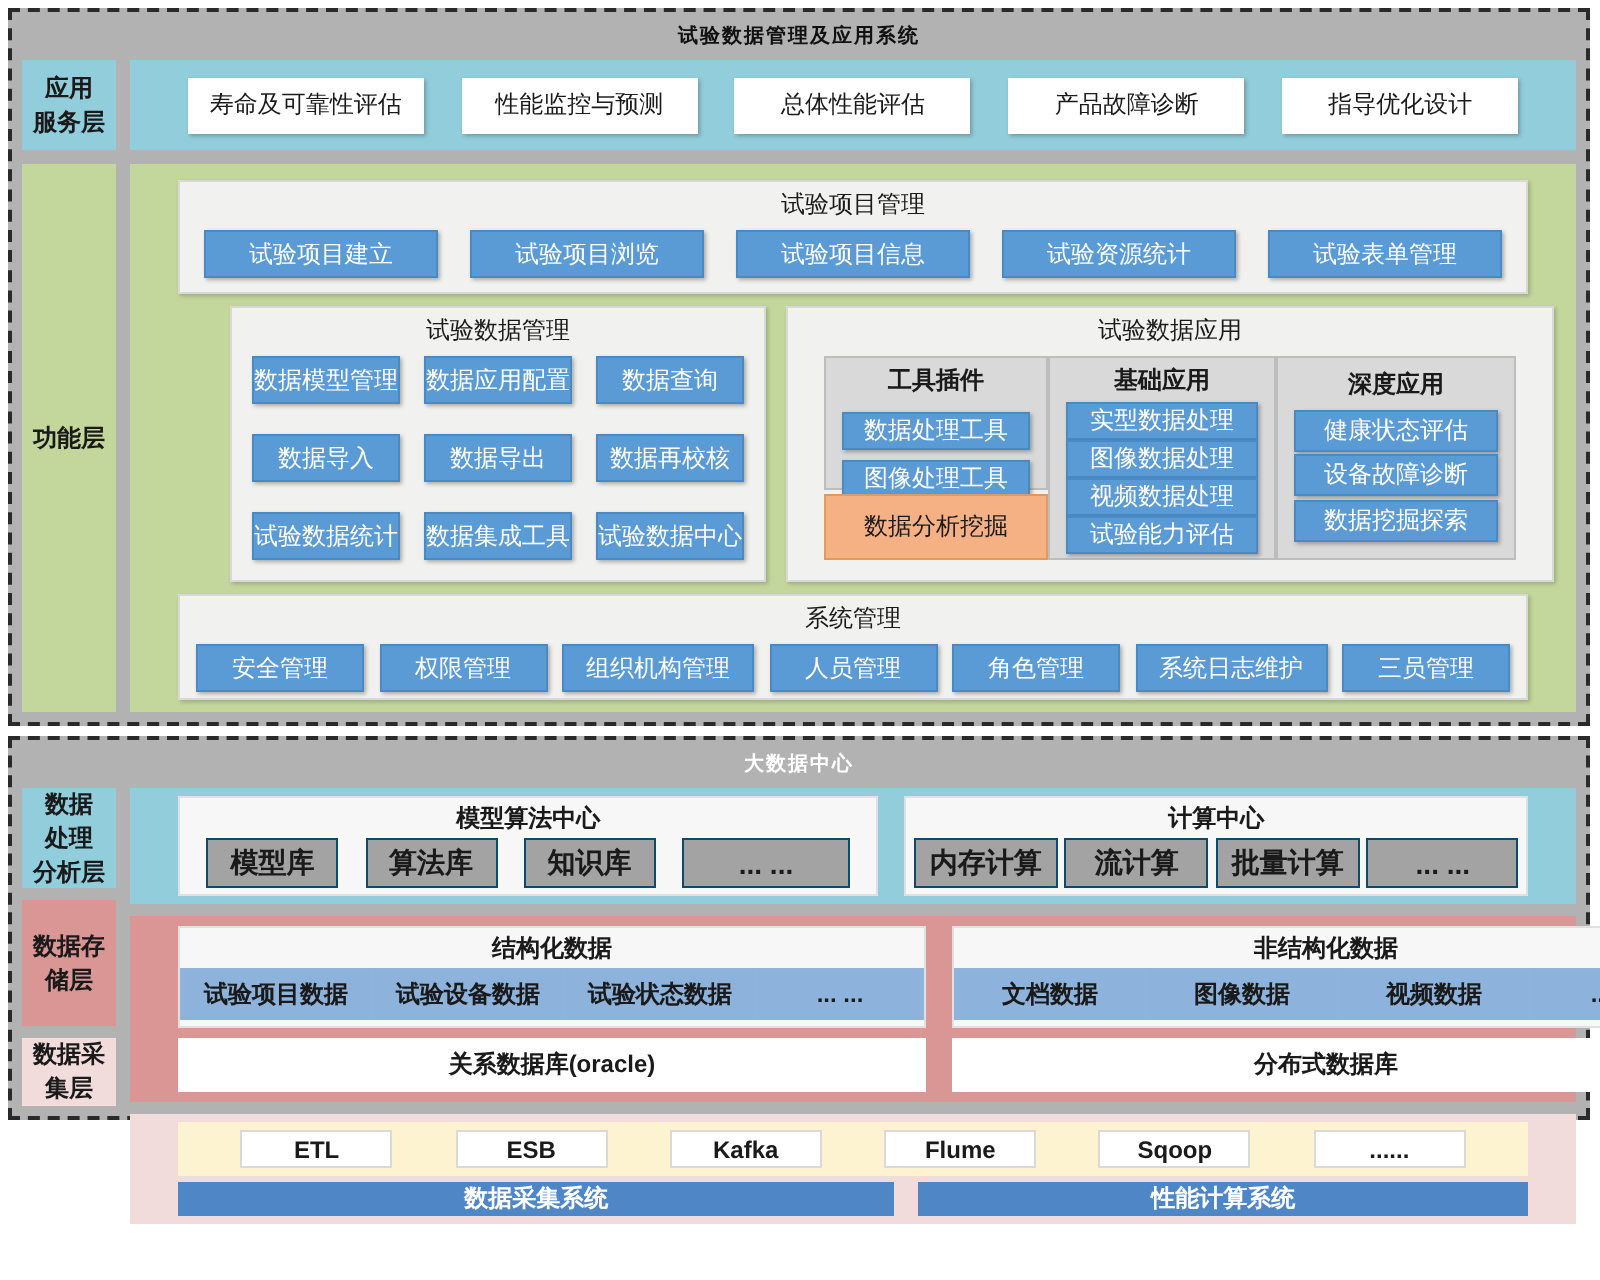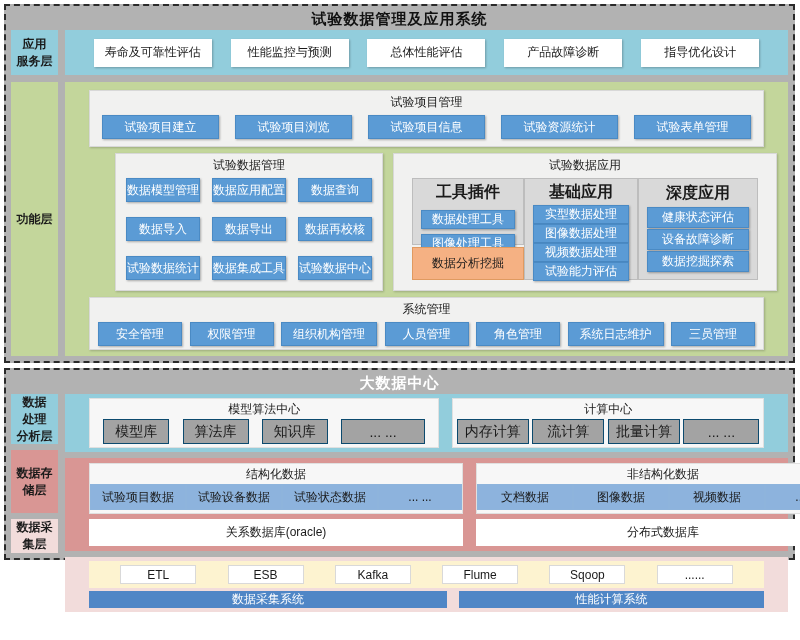--- a/index.html
+++ b/index.html
@@ -1,51 +1,51 @@
 <!DOCTYPE html>
 <html><head>
 <meta charset="utf-8">
 <style>
   * { margin:0; padding:0; box-sizing:border-box; }
   html,body { width:800px; height:640px; background:#ffffff; font-family:"Liberation Sans","DejaVu Sans",sans-serif; color:#1a1a1a; overflow:hidden; }
   .sec { position:absolute; left:4px; width:791px; border:2px dashed #2a2a2a; background:#b2b2b2; display:flex; flex-direction:column; padding:2px 5px 5px 5px; }
   .sec-top { top:4px; height:359px; }
   .sec-bottom { top:368px; height:192px; }
-  .sec-title { height:22px; line-height:22px; text-align:center; font-weight:bold; font-size:15px; letter-spacing:1px; }
+  .sec-title { height:22px; line-height:22px; text-align:center; font-weight:bold; font-size:10px; letter-spacing:1px; }
   .sec-title.dark { color:#111; }
   .sec-title.light { color:#ffffff; }
   .sec-body { flex:1; display:flex; gap:7px; min-height:0; }
   .label-col { width:47px; display:flex; flex-direction:column; gap:7px; }
   .label-col.tight { gap:6px; }
   .layer-label { display:flex; align-items:center; justify-content:center; text-align:center; font-weight:bold; font-size:12px; line-height:1.4; white-space:pre-line; }
   .teal { background:#92cddc; }
   .green { background:#c3d69b; }
   .pink { background:#d99694; }
   .pinklight { background:#f2dcdb; }
   .content-col { flex:1; display:flex; flex-direction:column; gap:7px; min-width:0; }
-  .content-col.tight { gap:6px; }
+  .content-col.tight { gap:6px;font-weight:bold; }
 
   .service-strip { height:45px; background:#92cddc; display:flex; align-items:center; justify-content:space-evenly; padding:0 10px; }
   .white-box { width:118px; height:28px; background:#ffffff; display:flex; align-items:center; justify-content:center; font-size:12px; box-shadow:1px 1px 2px rgba(0,0,0,.25); }
 
   .green-panel { flex:1; background:#c3d69b; padding:8px 24px 6px 24px; display:flex; flex-direction:column; gap:6px; min-height:0; }
   .group { background:#f1f1f0; border:1px solid #d8d8d8; display:flex; flex-direction:column; box-shadow:1px 1px 2px rgba(0,0,0,.2); }
   .group-title { text-align:center; font-size:12px; padding:3px 0 2px 0; color:#1a1a1a; }
   .btn-blue { background:#5b9bd5; border:1px solid #4a8ac4; color:#ffffff; font-size:12px; display:flex; align-items:center; justify-content:center; height:24px; box-shadow:1px 1px 2px rgba(0,0,0,.3); white-space:nowrap; }
   .row-5 { display:flex; justify-content:space-between; padding:2px 12px 8px 12px; }
   .row-5 .btn-blue { width:117px; }
   .mid-row { flex:1; display:flex; gap:10px; min-height:0;margin-left:26px; }
   .g-datamgmt { width:273px; }
   .grid-3x3 { flex:1; display:grid; grid-template-columns:repeat(3,1fr); gap:12px 12px; padding:2px 10px 10px 10px; align-content:space-between; }
   .grid-3x3 .btn-blue { height:24px; }
   .g-dataapp { flex:1; }
   .dataapp-row { flex:1; display:flex; justify-content:space-between; padding:2px 18px 10px 18px; min-height:0; }
   .plugin-col { width:112px; display:flex; flex-direction:column; }
   .subgroup { background:#d9d9d9; border:1px solid #bdbdbd; display:flex; flex-direction:column; padding:0 8px 6px 8px; }
-  .subgroup-title { text-align:center; font-size:16px; font-weight:bold; padding:3px 0 2px 0; }
+  .subgroup-title { text-align:center; font-size:12px; font-weight:bold; padding:3px 0 2px 0; }
   .subgroup .btn-blue { height:21px; margin-top:5px; }
   .sub-plugin { height:67px; }
   .orange-deep { margin-top:auto; height:33px; background:#f5b183; border:1px solid #e09a60; display:flex; align-items:center; justify-content:center; font-size:12px; }
   .sub-basic { width:114px; justify-content:space-evenly; }
   .sub-basic .btn-blue { margin-top:0; }
   .sub-deep { width:120px; justify-content:space-evenly; }
   .sub-deep .btn-blue { margin-top:0; }
   .row-7 { display:flex; justify-content:space-between; padding:2px 8px 7px 8px; }
   .row-7 .btn-blue { width:84px; }
   .row-7 .btn-blue.wide { width:96px; }

